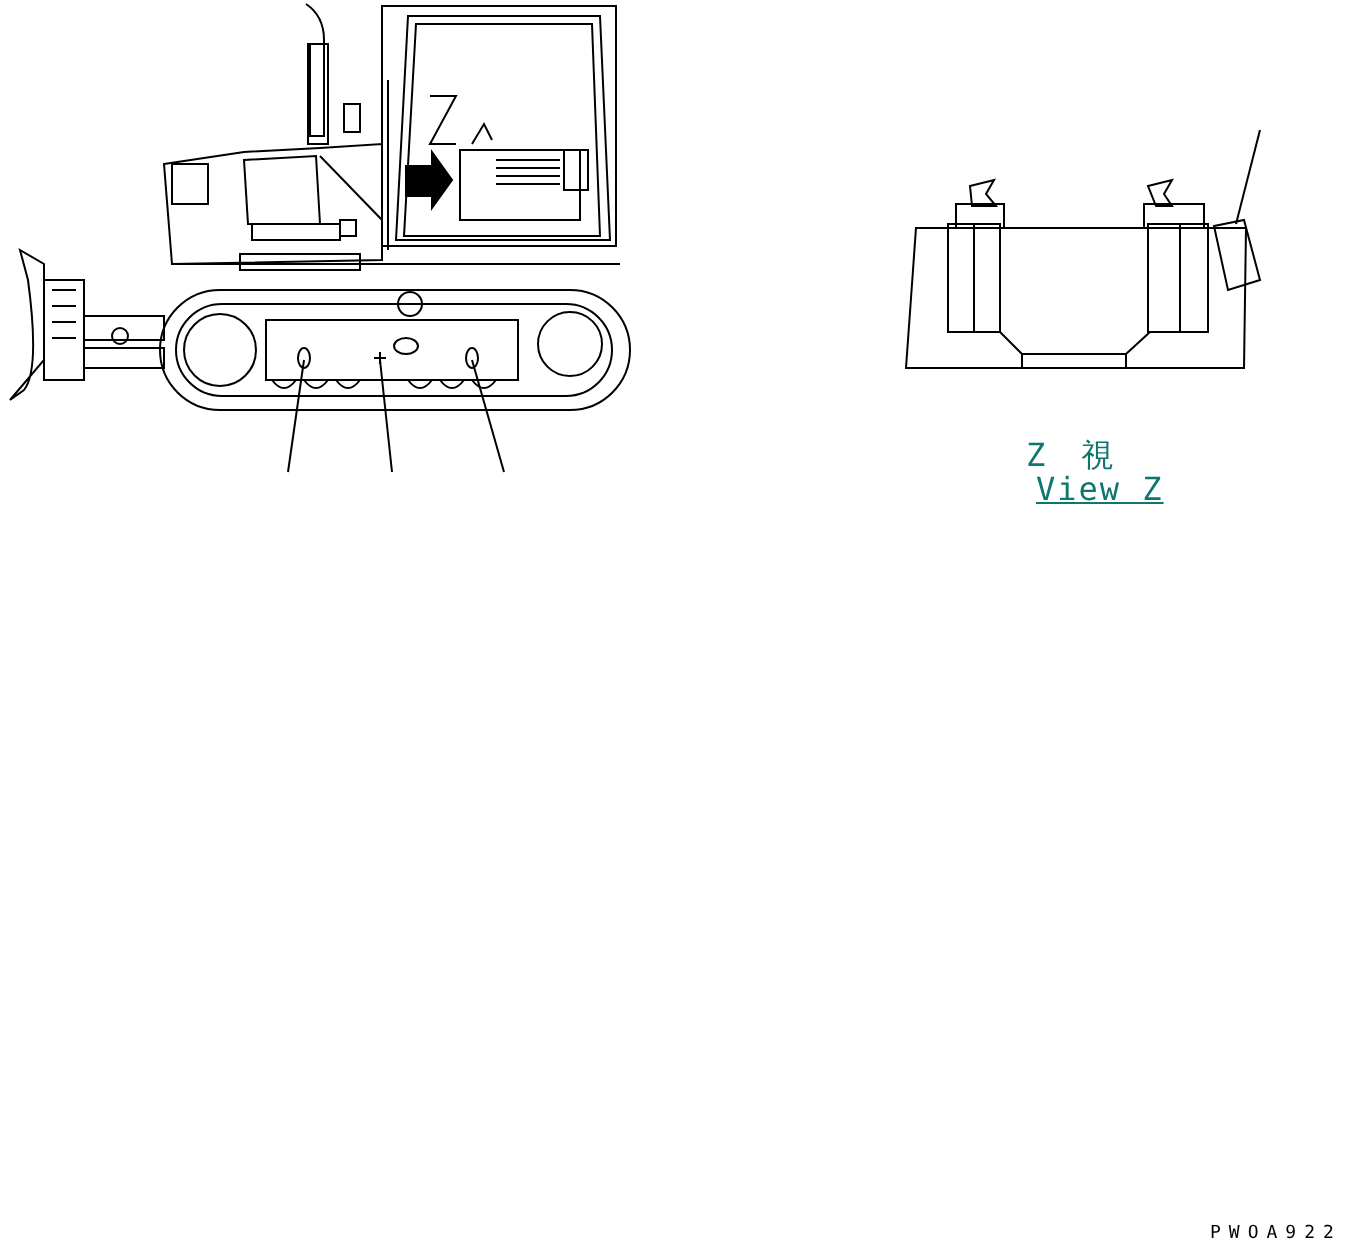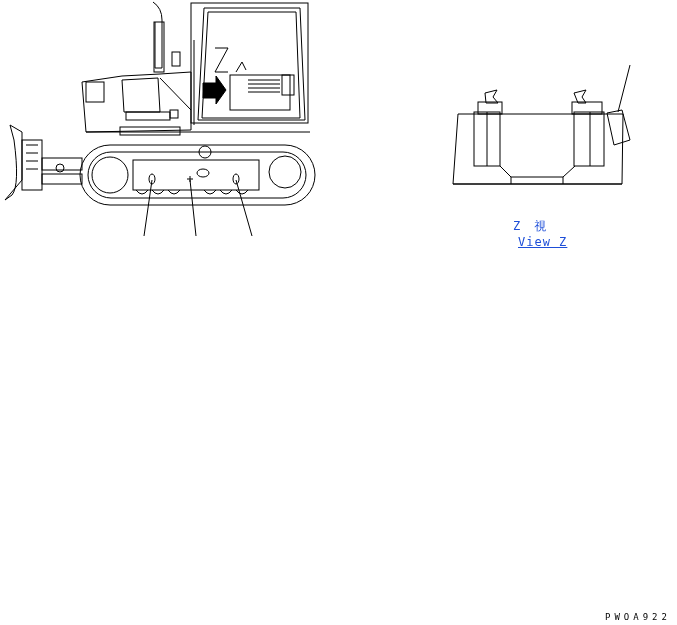--- a/index.html
+++ b/index.html
@@ -1,18 +1,18 @@
 <!DOCTYPE html>
 <html><head>
 <meta charset="utf-8">
 <style>
   html,body{margin:0;padding:0;background:#fff;}
   body{width:677px;height:625px;position:relative;overflow:hidden;font-family:"DejaVu Sans Mono",monospace;}
   svg{position:absolute;left:0;top:0;}
-  .lbl{position:absolute;font-size:12px;color:#1d4ed8;letter-spacing:1px;}
+  .lbl{position:absolute;font-size:16px;color:#0f766e;letter-spacing:1px;}
   .code{position:absolute;font-size:9px;letter-spacing:4px;color:#000;}
 </style>
 </head>
 <body>
 
 <svg width="677" height="625" viewBox="0 0 677 625" fill="none" stroke="#000" stroke-width="1">
 
   <g>
 
     <path d="M153 2 Q162 8 162 20 L162 68 L155 68 L155 22"></path>

